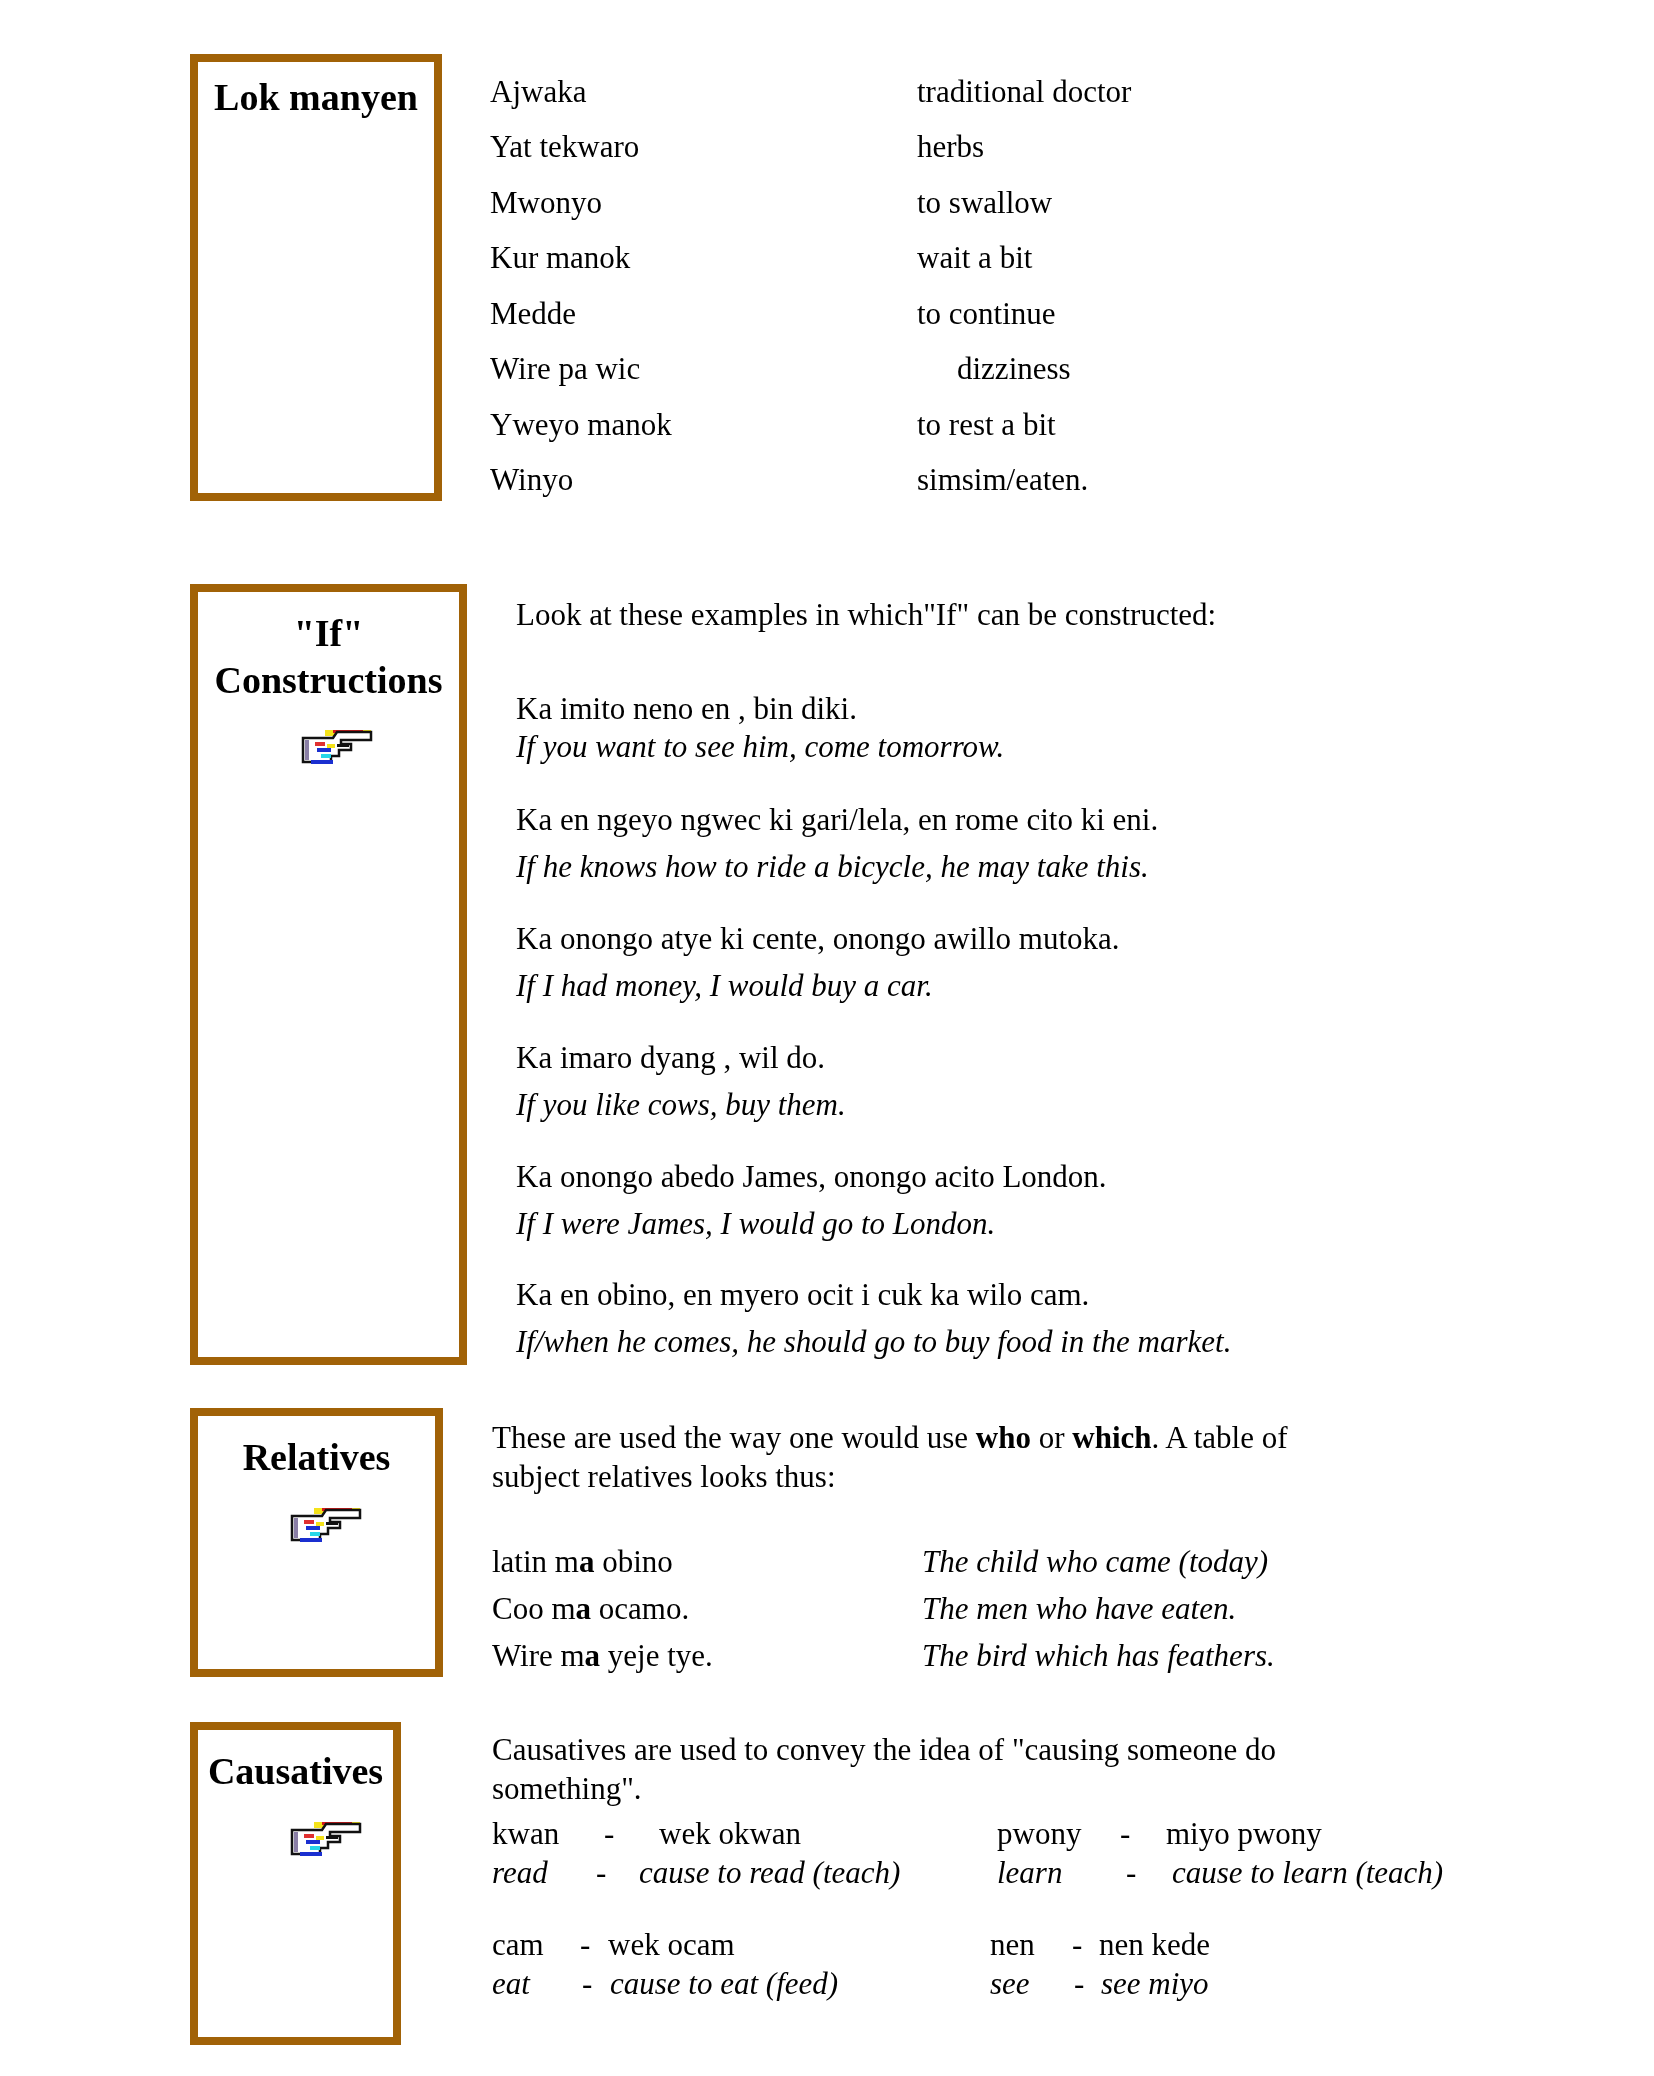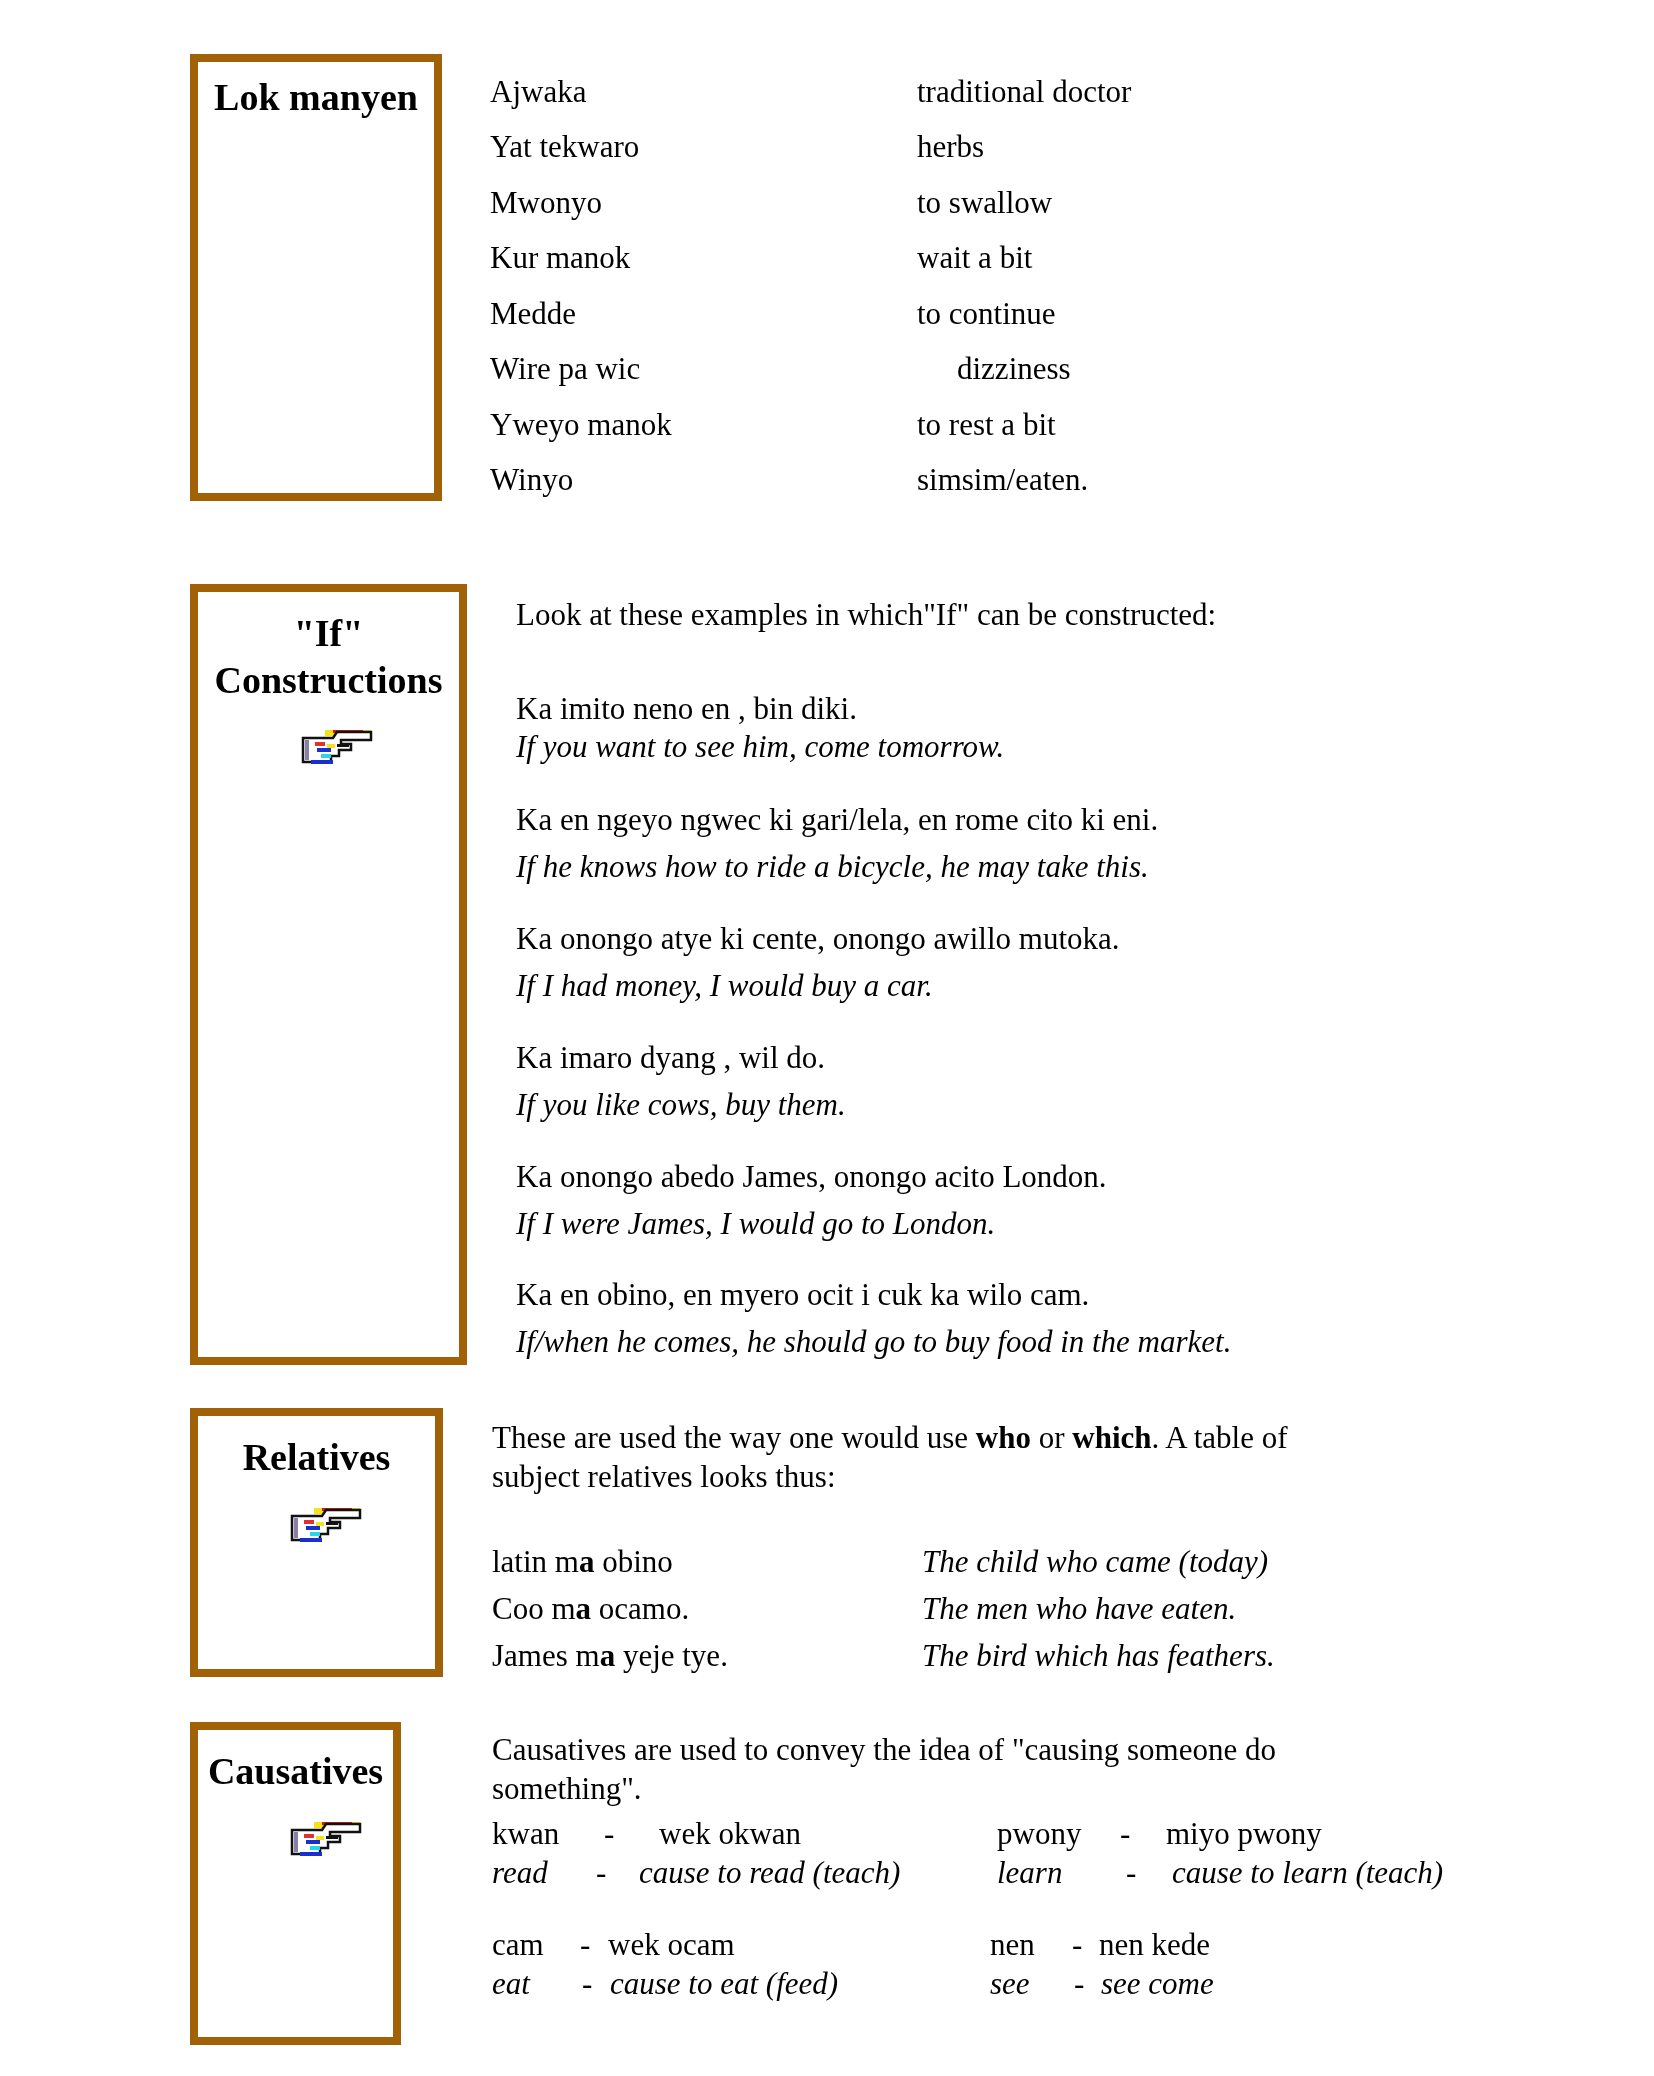--- a/index.html
+++ b/index.html
@@ -100,21 +100,21 @@
 </div>
 <div class="t" style="left:492px;top:1420px;">
   <span>These are used the way one would use </span><span class="b">who</span><span> or </span><span class="b">which</span><span>. A table of</span>
 </div>
 <span class="t" style="left:492px;top:1459px;">subject relatives looks thus:</span>
 <div>
   <div class="t" style="left:492px;top:1544px;"><span>latin m</span><span class="b">a</span><span> obino</span></div>
   <span class="t i" style="left:922px;top:1544px;">The child who came (today)</span>
   <div class="t" style="left:492px;top:1591px;"><span>Coo m</span><span class="b">a</span><span> ocamo.</span></div>
   <span class="t i" style="left:922px;top:1591px;">The men who have eaten.</span>
-  <div class="t" style="left:492px;top:1638px;"><span>James m</span><span class="b">a</span><span> yeje tye.</span></div>
+  <div class="t" style="left:492px;top:1638px;"><span>Wire m</span><span class="b">a</span><span> yeje tye.</span></div>
   <span class="t i" style="left:922px;top:1638px;">The bird which has feathers.</span>
 </div>
 
 <div class="box" style="left:190px;top:1722px;width:211px;height:323px;">
   <div class="box-title" style="top:18px;">Causatives</div>
   <svg class="hand" style="left:88px;top:88px;">
       <use href="#hand"></use>
     </svg>
 </div>
 <span class="t" style="left:492px;top:1732px;">Causatives are used to convey the idea of "causing someone do</span>
@@ -140,14 +140,14 @@
   <span class="t" style="left:608px;top:1927px;">wek ocam</span>
   <span class="t i" style="left:492px;top:1966px;">eat</span>
   <span class="t" style="left:582px;top:1966px;">-</span>
   <span class="t i" style="left:610px;top:1966px;">cause to eat (feed)</span>
 
   <span class="t" style="left:990px;top:1927px;">nen</span>
   <span class="t" style="left:1072px;top:1927px;">-</span>
   <span class="t" style="left:1099px;top:1927px;">nen kede</span>
   <span class="t i" style="left:990px;top:1966px;">see</span>
   <span class="t" style="left:1074px;top:1966px;">-</span>
-  <span class="t i" style="left:1101px;top:1966px;">see come</span>
+  <span class="t i" style="left:1101px;top:1966px;">see miyo</span>
 </div>
 
 </body></html>

